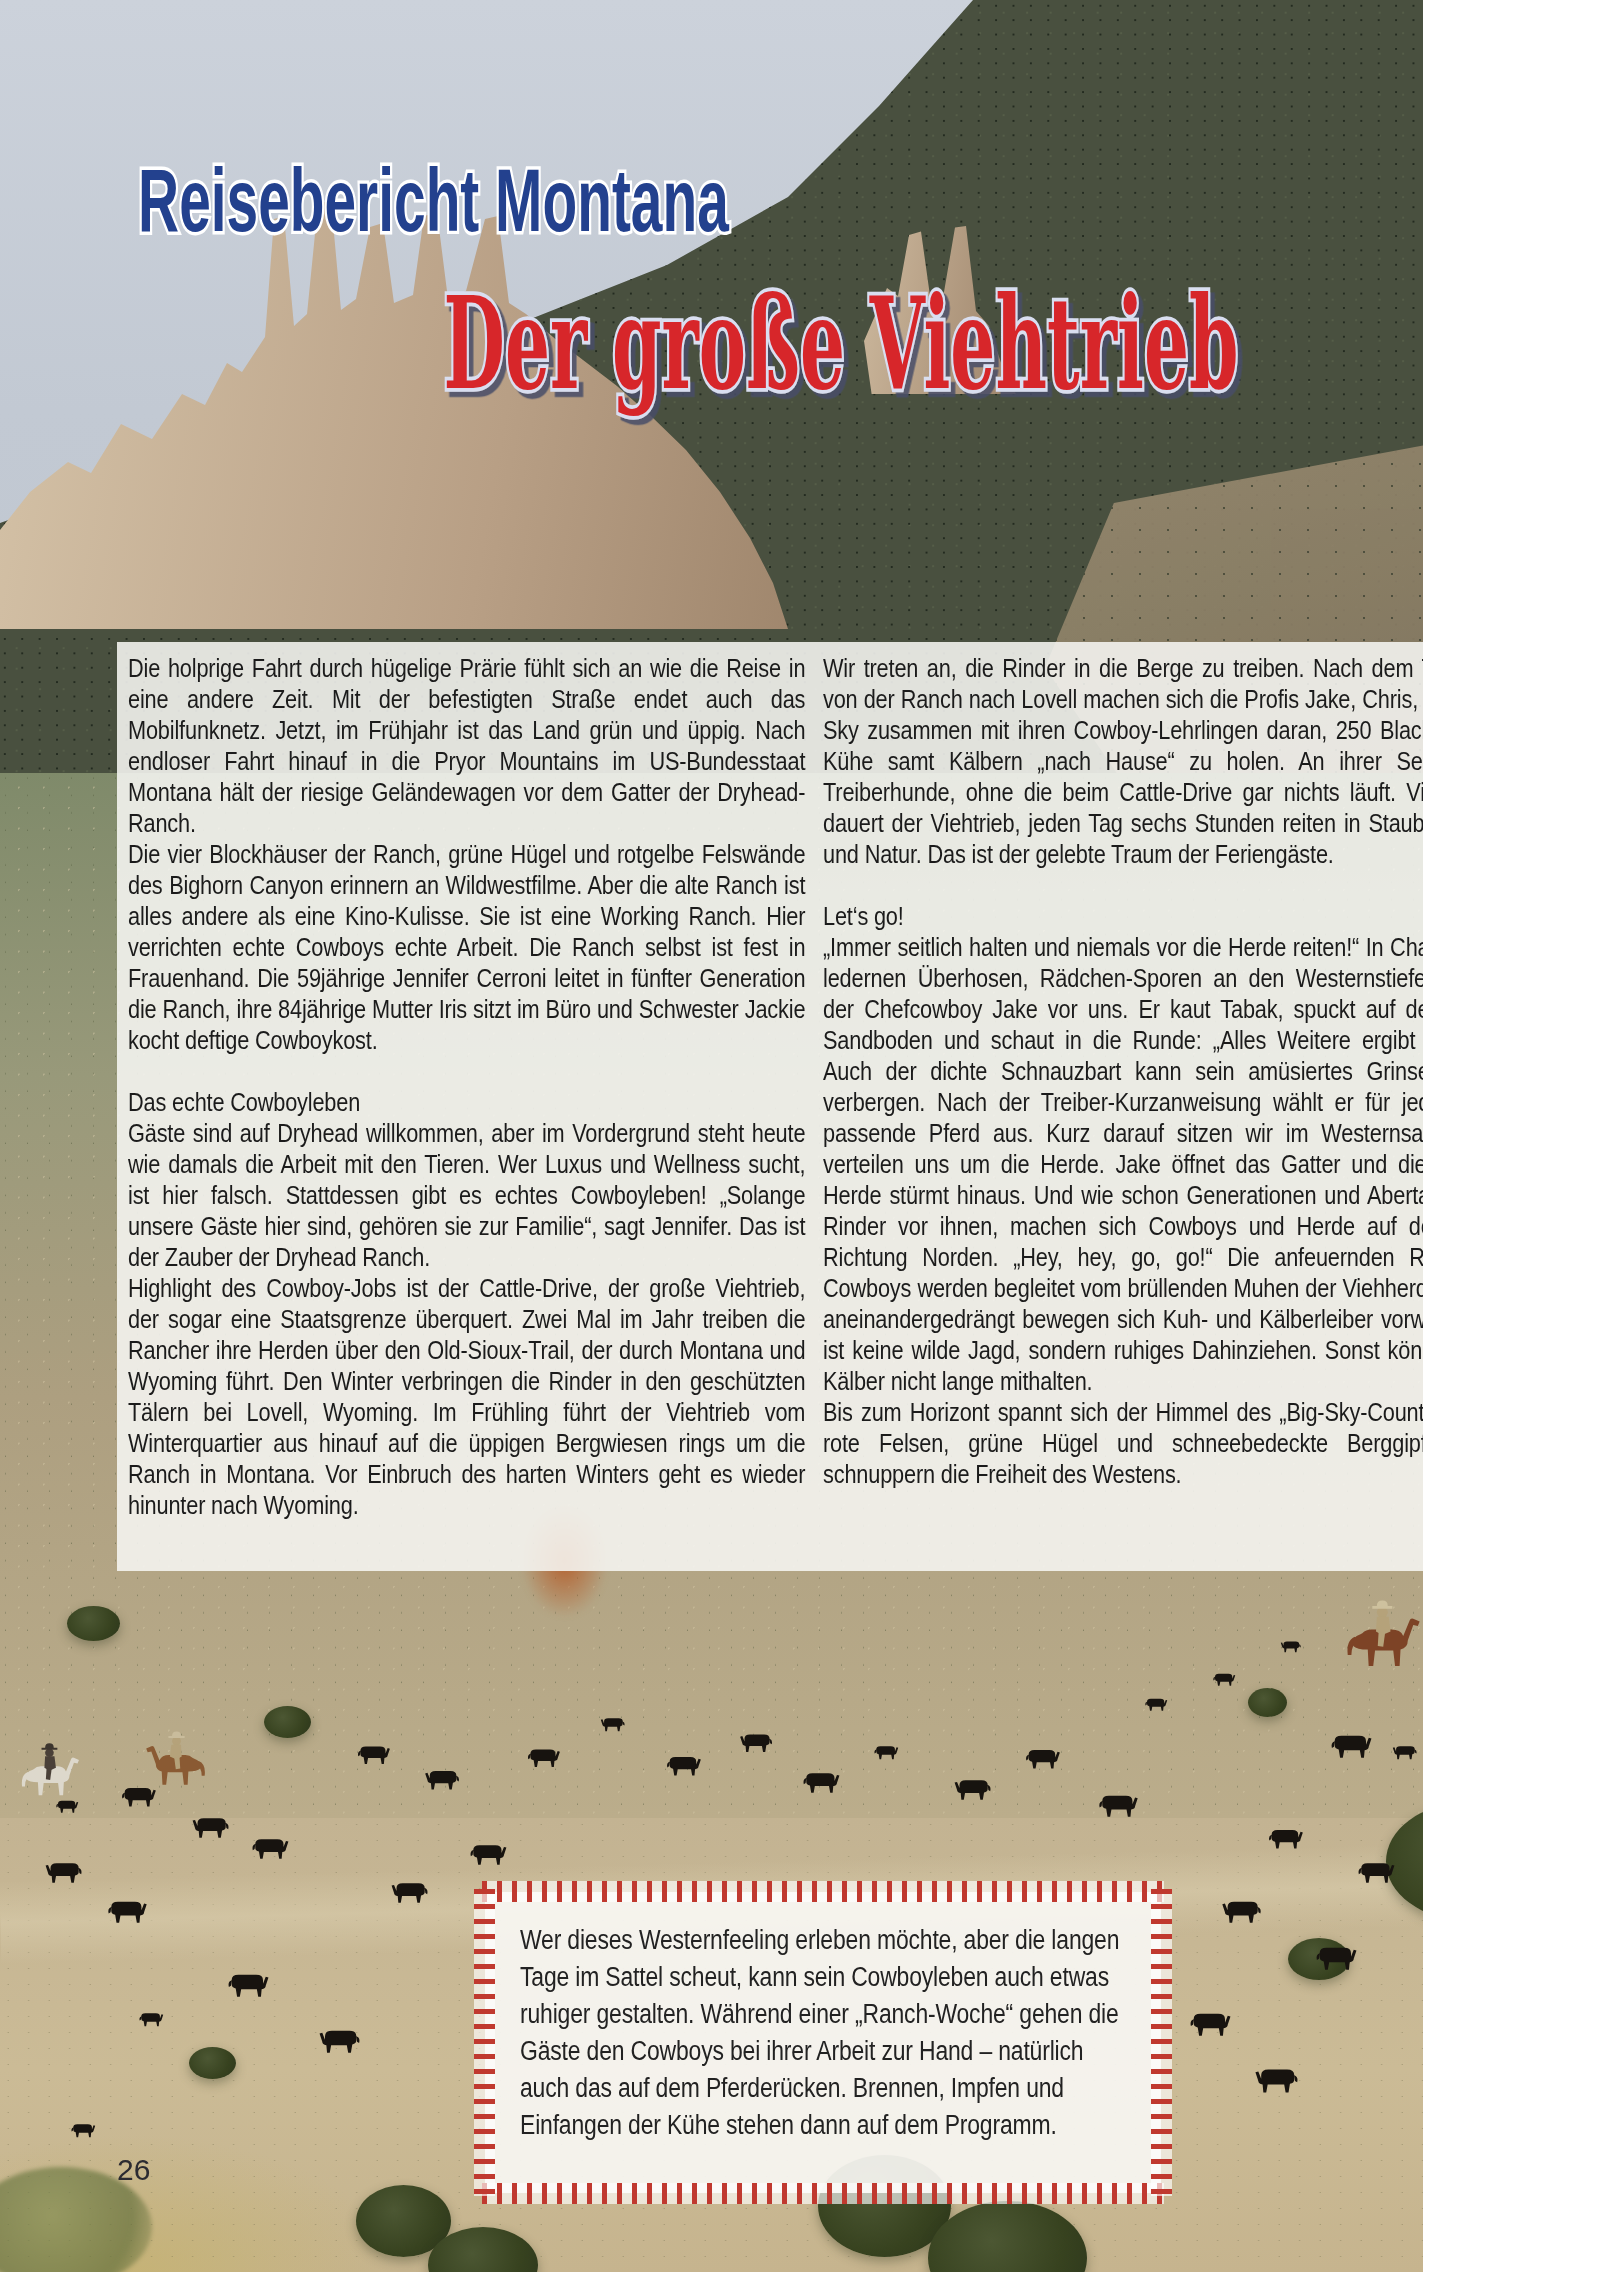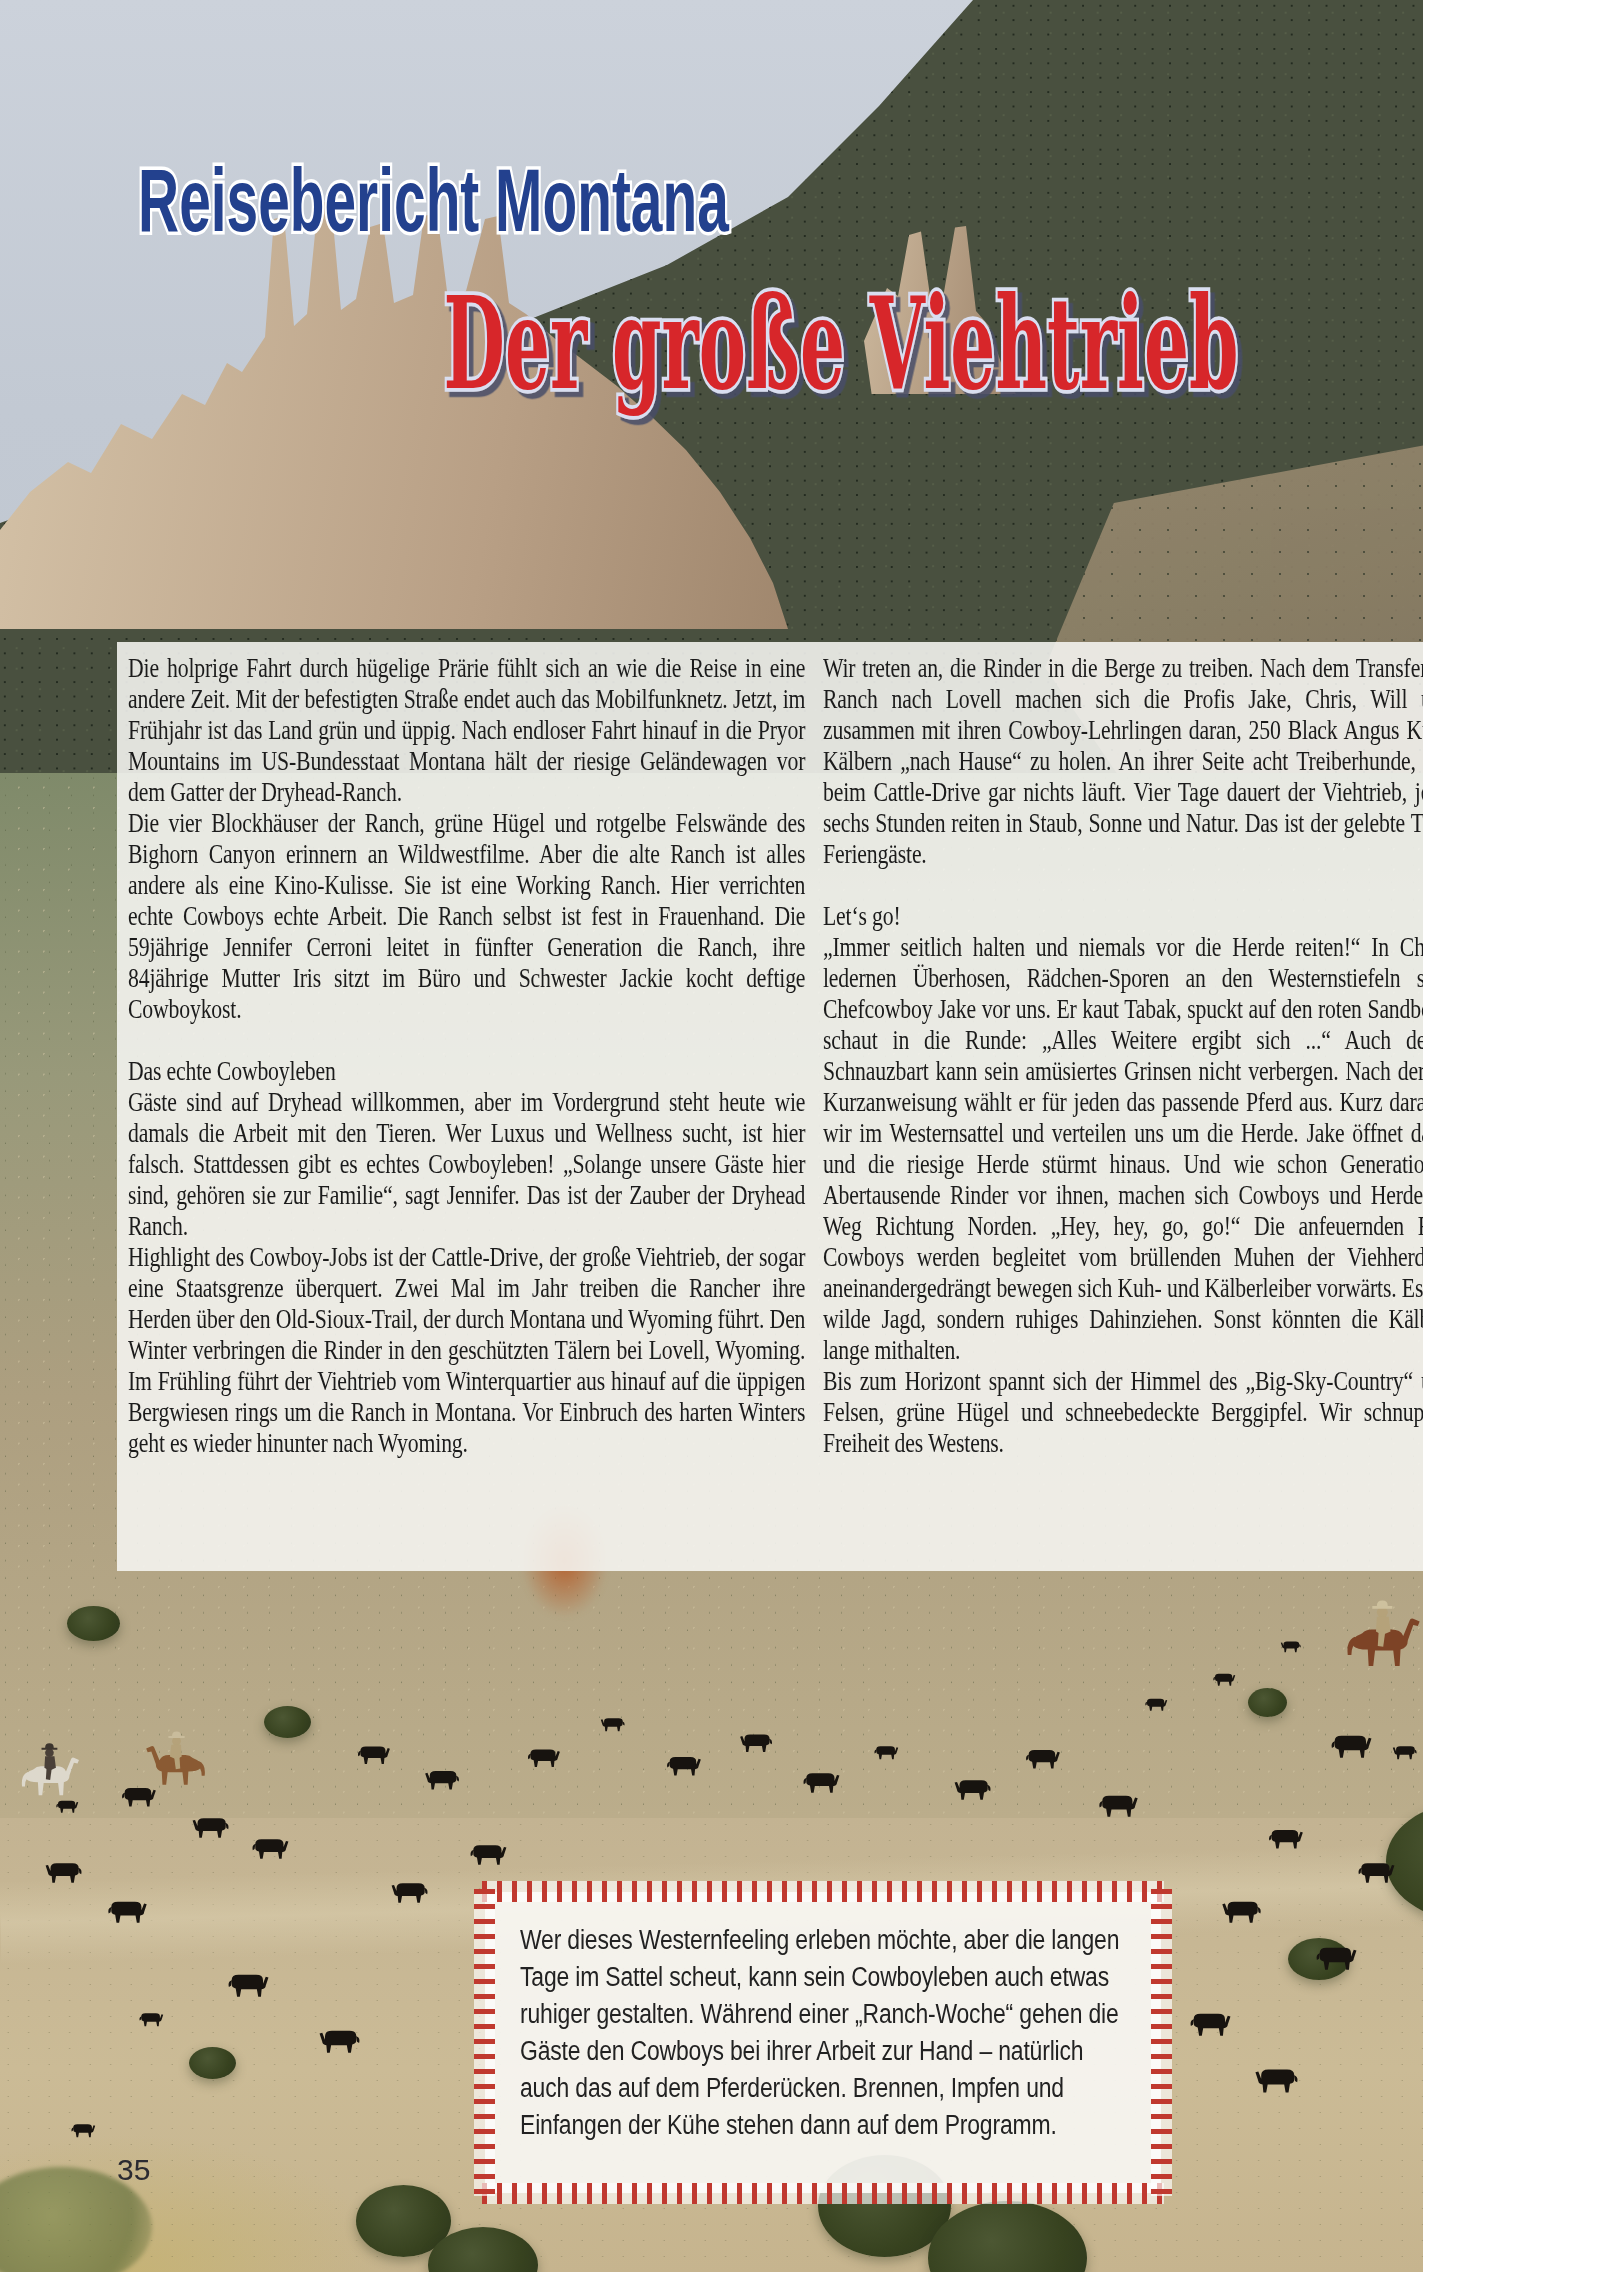--- a/index.html
+++ b/index.html
@@ -57,21 +57,21 @@
 <style>
   
   .kicker-svg{position:absolute;left:129px;top:136px;width:621px;height:129px;}
   .title-svg{position:absolute;left:417px;top:258px;width:848px;height:182px;}
 
   .panel{position:absolute;background:rgba(246,246,243,0.88);}
   #intro-panel{left:117px;top:443px;width:1389px;height:163px;}
   #intro-panel p{margin:0;padding:23px 53px 0 53px;text-align:center;
       font-size:29.5px;line-height:45px;letter-spacing:-0.4px;color:#1b1b1b;}
 
-  #main-panel{left:117px;top:642px;width:1389px;height:929px;font-family:Liberation Serif, serif;}
+  #main-panel{left:117px;top:642px;width:1389px;height:929px;}
   .col{position:absolute;top:10.6px;width:826px;transform:scaleX(0.82);transform-origin:0 0;
       font-size:26.5px;line-height:31px;letter-spacing:-0.2px;color:#1b1b1b;
       text-align:justify;hyphens:auto;-webkit-hyphens:auto;}
   #col-left{left:10.6px;}
   #col-right{left:706px;}
   .col p{margin:0;}
   .col .subhead{margin:31px 0 0 0;font-weight:normal;font-size:26.5px;}
 
   #stitch-box{position:absolute;left:485px;top:1892px;width:676px;height:301px;
       background:rgba(247,246,242,0.93);}
@@ -294,15 +294,15 @@
   <div id="stitch-box">
     <div class="stitch top"></div>
     <div class="stitch bottom"></div>
     <div class="stitch left"></div>
     <div class="stitch right"></div>
     <div class="inner">
       <p>Wer dieses Westernfeeling erleben möchte, aber die langen Tage im Sattel scheut, kann sein Cowboyleben auch etwas ruhiger gestalten. Während einer „Ranch-Woche“ gehen die Gäste den Cowboys bei ihrer Arbeit zur Hand – natürlich auch das auf dem Pferderücken. Brennen, Impfen und Einfangen der Kühe stehen dann auf dem Programm.</p>
     </div>
   </div>
 
-  <div id="page-number">35</div>
+  <div id="page-number">26</div>
 </div>
 
 
 </body></html>

